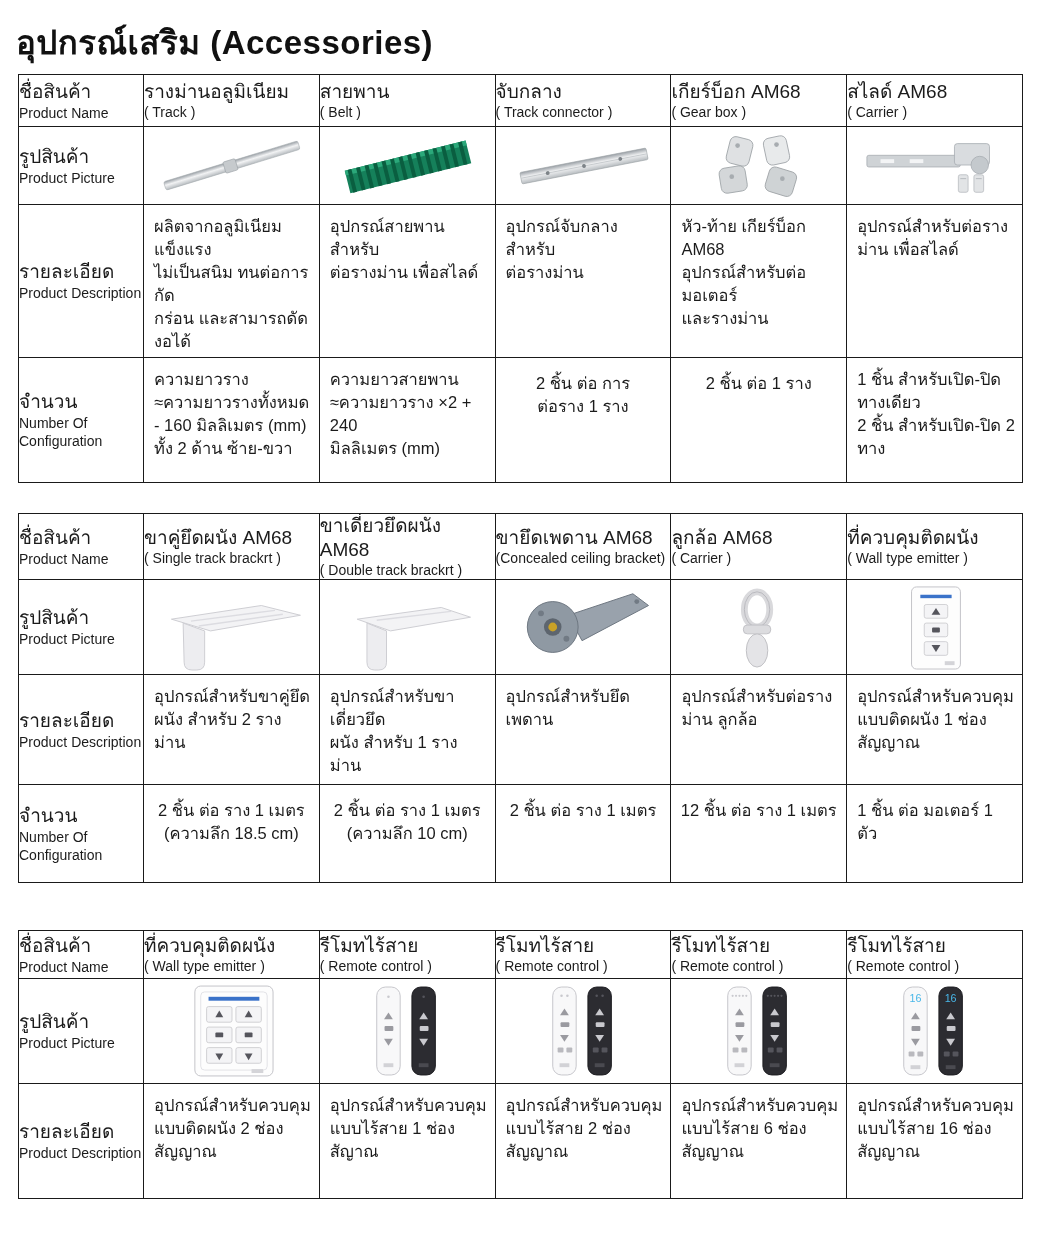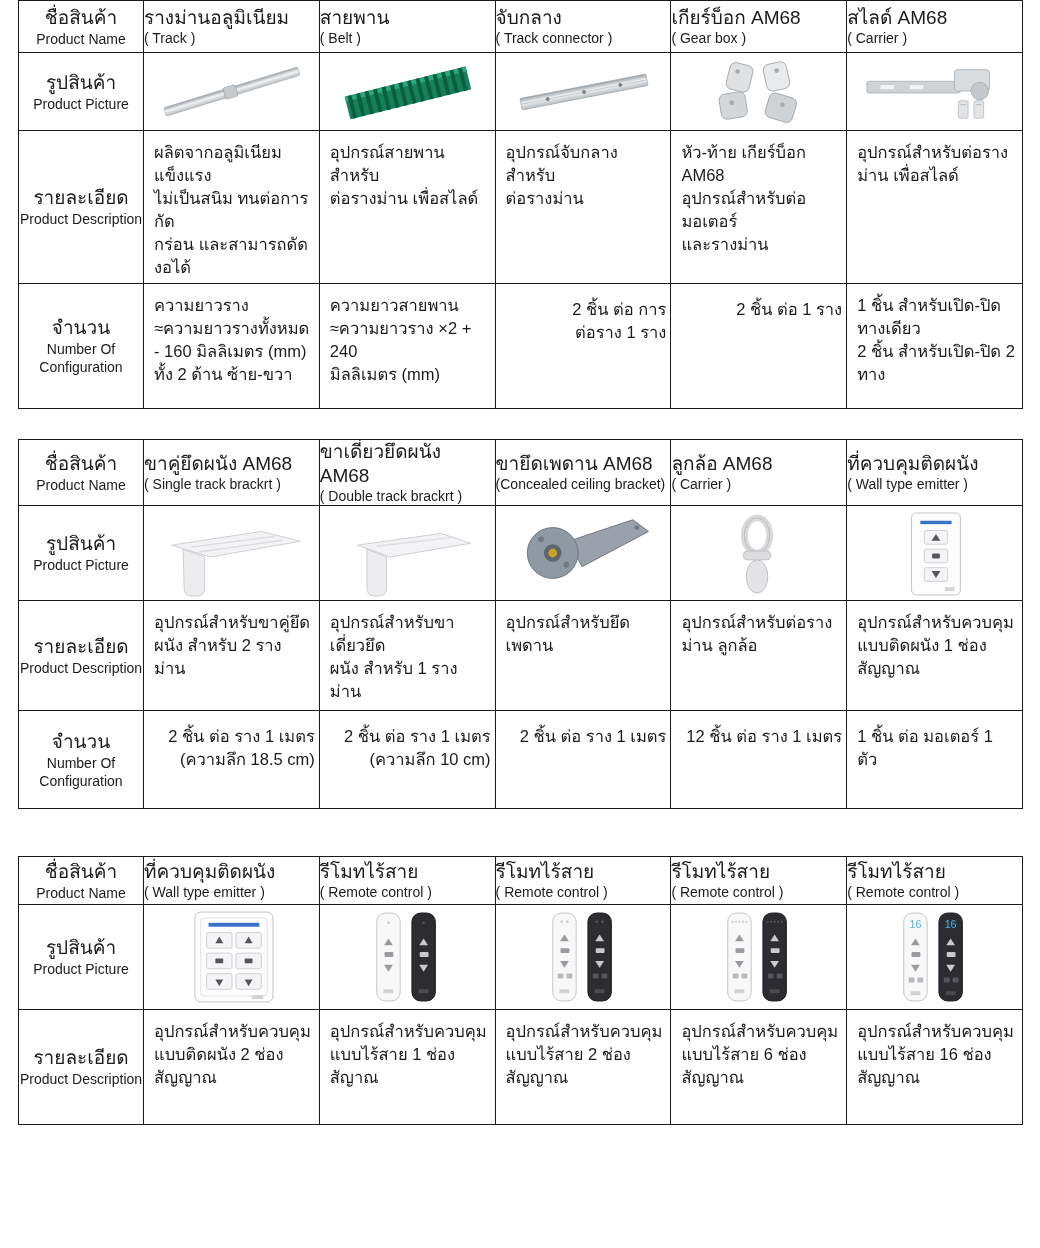--- a/index.html
+++ b/index.html
@@ -23,33 +23,33 @@
   .t1 { margin-bottom:30px; }
   .t2 { margin-bottom:47px; }
   col.c-label { width:125px; }
   col.c-prod  { width:175.8px; }
 
   
   td.h-cell { vertical-align:middle; }
   td.h-cell .th { font-size:19px; line-height:24px; }
   td.h-cell .en { font-size:14px; line-height:17px; }
   
-  td.label { text-align:center; vertical-align:middle;margin-left:34px; }
+  td.label { vertical-align:middle;margin-left:34px; }
   td.label .th { font-size:19px; line-height:24px; }
   td.label .en { font-size:14px; line-height:18px; white-space:pre-line; }
   
   td.pic { vertical-align:middle; text-align:right; padding:2px; }
   td.pic svg { display:block; margin:0 auto; }
   
   td.text {
     vertical-align:top; text-align:left;
     font-size:16.5px; line-height:23px;
     padding:10px 6px 4px 10px; white-space:pre-line;
   }
-  td.text.center { text-align:right; padding-left:4px; padding-right:4px; }
+  td.text.center { text-align:center; padding-left:4px; padding-right:4px; }
   td.text.pad-top { padding-top:14px; }
 
   
   .t1 tr.r-name td { height:52px; }
   .t1 tr.r-pic  td { height:78px; }
   .t1 tr.r-desc td { height:98px; }
   .t1 tr.r-conf td { height:125px; }
   .t2 tr.r-name td { height:47px; }
   .t2 tr.r-pic  td { height:95px; }
   .t2 tr.r-desc td { height:110px; }
@@ -68,20 +68,21 @@
     <linearGradient id="metalGrad" x1="0" y1="0" x2="0" y2="1">
       <stop offset="0" stop-color="#9aa0a6"></stop>
       <stop offset="0.45" stop-color="#f2f3f4"></stop>
       <stop offset="1" stop-color="#b7bcc0"></stop>
     </linearGradient>
   </defs>
 </svg>
 </div>
 
 <div class="page">
+  <div class="page-title">อุปกรณ์เสริม (Accessories)</div>
 
   <table class="ptable t1">
     <colgroup>
         <col class="c-label">
         <col class="c-prod">
         <col class="c-prod">
         <col class="c-prod">
         <col class="c-prod">
         <col class="c-prod">
       </colgroup>

